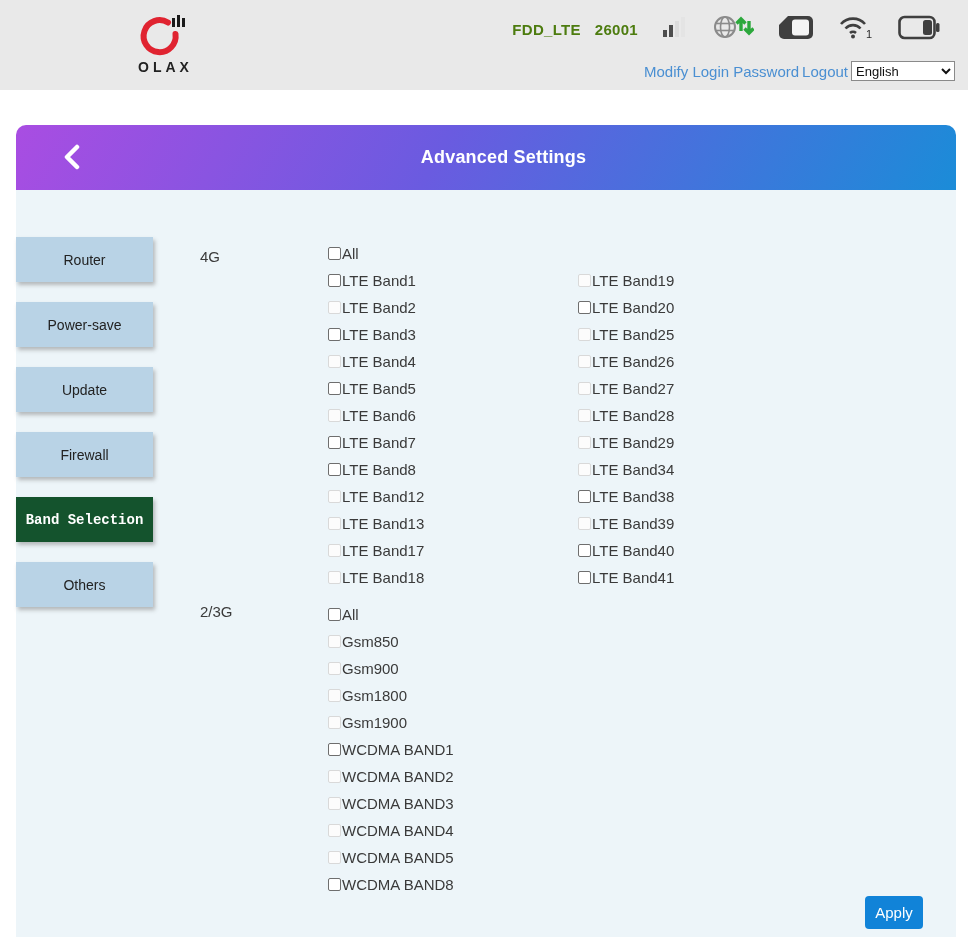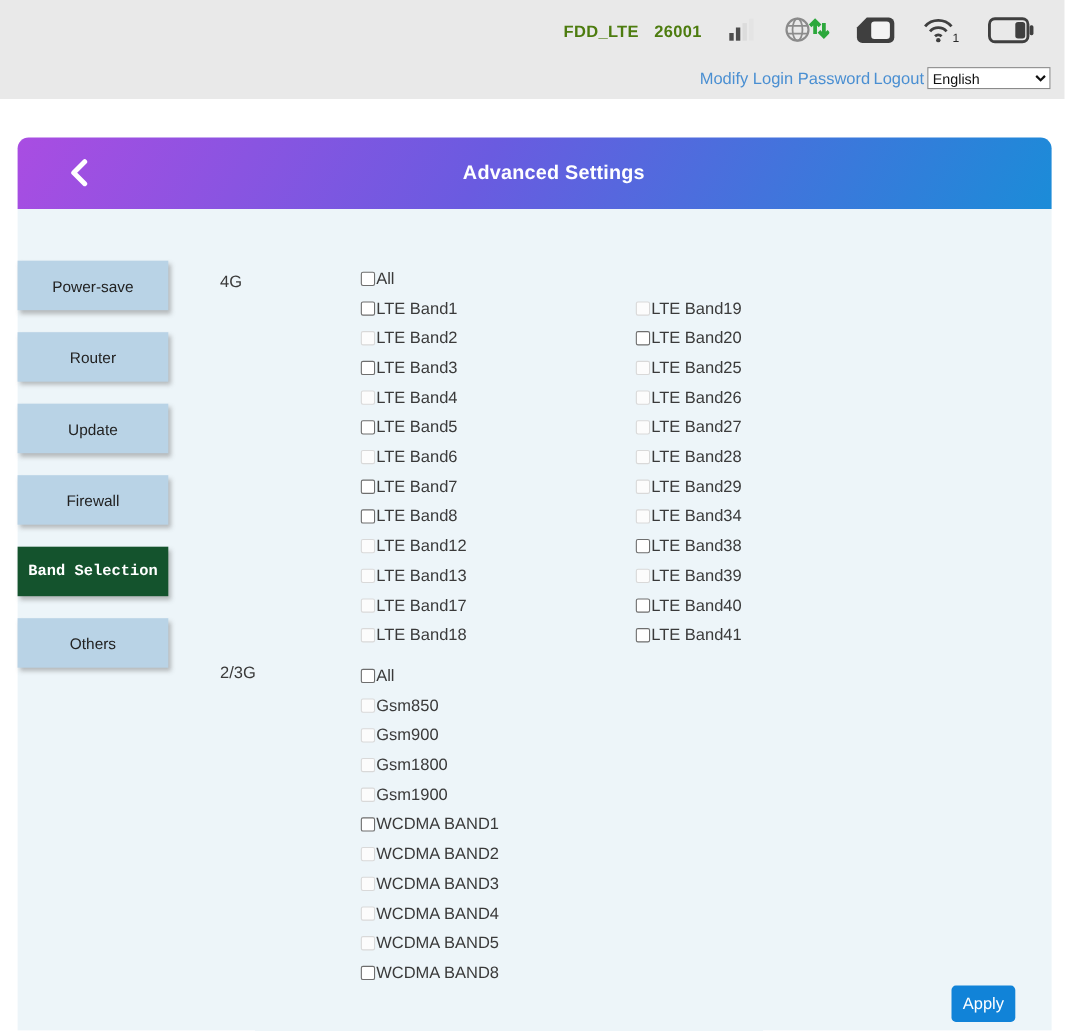--- a/index.html
+++ b/index.html
@@ -8,21 +8,21 @@
   .page { position:relative; width:968px; height:937px; background:#fff; overflow:hidden; }
 
   
   .topbar { position:absolute; left:0; top:0; width:968px; height:90px; background:#e9e9e9; }
   .logo { position:absolute; left:126px; top:6px; width:80px; height:78px; }
   .status-row { position:absolute; top:14px; right:28px; display:flex; align-items:center; gap:24px; }
   .net-text { font-size:15px; font-weight:bold; color:#4d7c0f; letter-spacing:.3px; }
   .net-text .plmn { margin-left:14px; }
   .links-row { position:absolute; top:61px; right:13px; display:flex; align-items:center; gap:3px; }
   .hlink { color:#4a8fd2; font-size:15px; text-decoration:none; cursor:pointer; }
-  .lang-select { width:112px; height:20px; font-size:13px; font-family:"Liberation Sans",sans-serif;
+  .lang-select { width:104px; height:20px; font-size:13px; font-family:"Liberation Sans",sans-serif;
                  border:1px solid #8a8a8a; background:#fff; color:#111; }
 
   
   .titlebar { position:absolute; left:16px; top:125px; width:940px; height:65px;
               border-radius:10px 10px 0 0;
               background:linear-gradient(118deg,#a94de2 0%,#6a5be0 45%,#1b8cd8 100%);
               display:flex; align-items:center; justify-content:center;padding-left:35px; }
   .titlebar h1 { color:#fff; font-size:18px; font-weight:bold; letter-spacing:.2px; }
   .back-btn { position:absolute; left:38px; top:14px; width:36px; height:36px; display:flex;
               align-items:center; justify-content:center; cursor:pointer; background:transparent; border:none; }
@@ -54,20 +54,29 @@
                background:#1183d8; color:#fff; font-size:15px; font-family:"Liberation Sans",sans-serif;
                border:none; border-radius:4px; cursor:pointer; }
 </style>
 </head>
 <body>
 
 <div class="page">
 
   <div class="topbar">
 
+    <div class="logo">
+      <svg width="80" height="78" viewBox="0 0 80 78">
+        <path d="M 42 16.5 A 16 16 0 1 0 49.5 28" fill="none" stroke="#e02330" stroke-width="6" stroke-linecap="round"></path>
+        <rect x="46" y="12" width="3" height="9" fill="#1a1a1a"></rect>
+        <rect x="51" y="9" width="3" height="12" fill="#1a1a1a"></rect>
+        <rect x="56" y="12" width="3" height="9" fill="#1a1a1a"></rect>
+        <text x="12" y="66" font-family="Liberation Sans, sans-serif" font-size="14" font-weight="bold" letter-spacing="4" fill="#222">OLAX</text>
+      </svg>
+    </div>
 
     <div class="status-row">
       <span class="net-text">
         <span>FDD_LTE</span><span class="plmn">26001</span>
       </span>
       <span>
         <svg width="26" height="22" viewBox="0 0 26 22">
           <rect x="1" y="14" width="4" height="7" fill="#4d4d4d"></rect>
           <rect x="7" y="9" width="4" height="12" fill="#4d4d4d"></rect>
           <rect x="13" y="5" width="4" height="16" fill="#dcdcdc"></rect>
@@ -123,22 +132,22 @@
         <polyline points="15,3 5,13 15,23" fill="none" stroke="#ffffff" stroke-width="4.5" stroke-linecap="round" stroke-linejoin="round"></polyline>
       </svg>
     </button>
     <h1>Advanced Settings</h1>
   </div>
 
   <div class="content">
 
     <div class="sidebar">
 
-    <div class="side-btn">Power-save</div>
-        <div class="side-btn">Router</div>
+    <div class="side-btn">Router</div>
+        <div class="side-btn">Power-save</div>
         <div class="side-btn">Update</div>
         <div class="side-btn">Firewall</div>
         <div class="side-btn active">Band Selection</div>
         <div class="side-btn">Others</div>
       </div>
 
     <div class="group-label label-4g">4G</div>
     <div class="cb-col col-4g-1">
 
     <div class="row">

